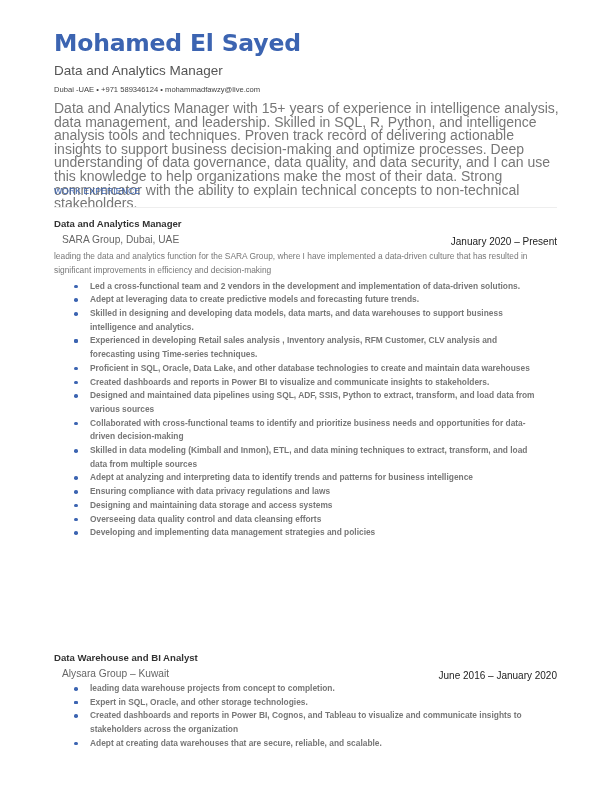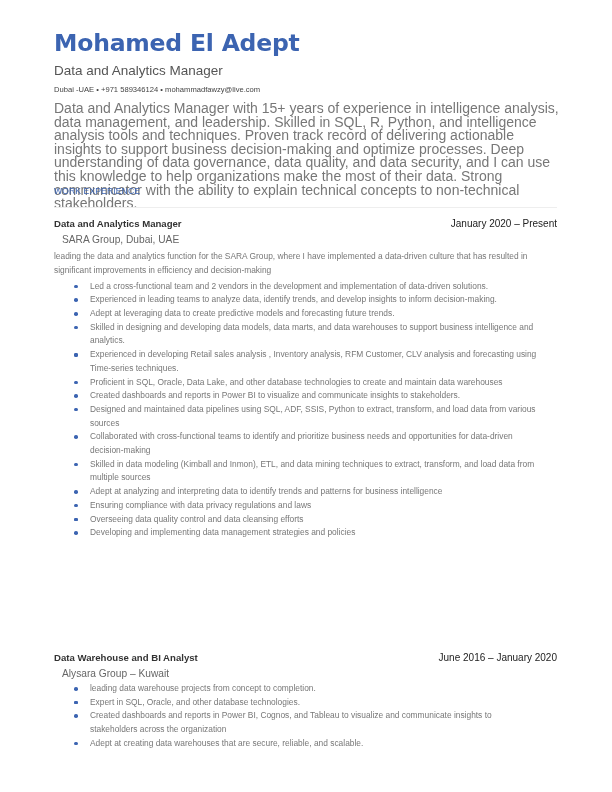--- a/index.html
+++ b/index.html
@@ -87,21 +87,21 @@
       left: 0;
       top: 0;
       font-weight: bold;
       font-size: 9.6px;
       color: #333333;
       white-space: nowrap;
     }
     .dates {
       position: absolute;
       right: 0;
-      top: 0;
+      top: 18px;
       font-size: 10px;
       color: #222222;
       white-space: nowrap;
     }
     .company {
       font-size: 10.2px;
       color: #666666;
       margin-top: 1px;
       white-space: nowrap;
       line-height: 13px;
@@ -110,20 +110,21 @@
     .job-desc {
       font-size: 8.4px;
       line-height: 13.8px;
       color: #777777;
       margin-top: 4px;
       width: 500px;
     }
     .bullets {
       list-style: none;
       margin-top: 2px;
+      font-weight: bold;
     }
     .bullets li {
       position: relative;
       padding-left: 36px;
       font-size: 8.4px;
       line-height: 13.7px;
       color: #777777;
       width: 484px;
     }
     .bullets li .dot {
@@ -138,64 +139,63 @@
     #job1 { top: 218px; }
     #job2 { top: 652px; }
     #job2 .bullets { margin-top: 2px; }
     #job2 .company { margin-top: 1px; }
   </style>
 </head>
 <body>
 
 <div class="page">
 
-  <div class="name">Mohamed El Adept</div>
+  <div class="name">Mohamed El Sayed</div>
   <div class="job-title">Data and Analytics Manager</div>
   <div class="contact">Dubai -UAE • +971 589346124 • mohammadfawzy@live.com</div>
 
   <p class="summary">Data and Analytics Manager with 15+ years of experience in intelligence analysis, data management, and leadership. Skilled in SQL, R, Python, and intelligence analysis tools and techniques. Proven track record of delivering actionable insights to support business decision-making and optimize processes. Deep understanding of data governance, data quality, and data security, and I can use this knowledge to help organizations make the most of their data. Strong communicator with the ability to explain technical concepts to non-technical stakeholders.</p>
 
   <div class="section-heading">WORK EXPERIENCE</div>
   <div class="section-rule"></div>
 
   <div class="job" id="job1">
     <div class="job-header">
       <span class="role">Data and Analytics Manager</span>
       <span class="dates">January 2020 – Present</span>
     </div>
     <div class="company">SARA Group, Dubai, UAE</div>
     <p class="job-desc">leading the data and analytics function for the SARA Group, where I have implemented a data-driven culture that has resulted in significant improvements in efficiency and decision-making</p>
     <ul class="bullets">
       <li><span class="dot"></span><span>Led a cross-functional team and 2 vendors in the development and implementation of data-driven solutions.</span></li>
-      <li><span class="dot"></span><span>Experienced in leading teams to analyze data, identify trends, and develop insights to inform decision-making.</span></li>
       <li><span class="dot"></span><span>Adept at leveraging data to create predictive models and forecasting future trends.</span></li>
       <li><span class="dot"></span><span>Skilled in designing and developing data models, data marts, and data warehouses to support business intelligence and analytics.</span></li>
       <li><span class="dot"></span></li>
       <li><span class="dot"></span><span>Experienced in developing Retail sales analysis , Inventory analysis, RFM Customer, CLV analysis and forecasting using Time-series techniques.</span></li>
       <li><span class="dot"></span><span>Proficient in SQL, Oracle, Data Lake, and other database technologies to create and maintain data warehouses</span></li>
       <li><span class="dot"></span><span>Created dashboards and reports in Power BI to visualize and communicate insights to stakeholders.</span></li>
       <li><span class="dot"></span><span>Designed and maintained data pipelines using SQL, ADF, SSIS, Python to extract, transform, and load data from various sources</span></li>
       <li><span class="dot"></span><span>Collaborated with cross-functional teams to identify and prioritize business needs and opportunities for data-driven decision-making</span></li>
       <li><span class="dot"></span><span>Skilled in data modeling (Kimball and Inmon), ETL, and data mining techniques to extract, transform, and load data from multiple sources</span></li>
       <li><span class="dot"></span><span>Adept at analyzing and interpreting data to identify trends and patterns for business intelligence</span></li>
       <li><span class="dot"></span><span>Ensuring compliance with data privacy regulations and laws</span></li>
-      <li><span class="dot"></span></li>
+      <li><span class="dot"></span><span>Designing and maintaining data storage and access systems</span></li>
       <li><span class="dot"></span><span>Overseeing data quality control and data cleansing efforts</span></li>
       <li><span class="dot"></span><span>Developing and implementing data management strategies and policies</span></li>
     </ul>
   </div>
 
   <div class="job" id="job2">
     <div class="job-header">
       <span class="role">Data Warehouse and BI Analyst</span>
       <span class="dates">June 2016 – January 2020</span>
     </div>
     <div class="company">Alysara Group – Kuwait</div>
     <ul class="bullets">
       <li><span class="dot"></span><span>leading data warehouse projects from concept to completion.</span></li>
       <li><span class="dot"></span></li>
-      <li><span class="dot"></span><span>Expert in SQL, Oracle, and other database technologies.</span></li>
+      <li><span class="dot"></span><span>Expert in SQL, Oracle, and other storage technologies.</span></li>
       <li><span class="dot"></span><span>Created dashboards and reports in Power BI, Cognos, and Tableau to visualize and communicate insights to stakeholders across the organization</span></li>
       <li><span class="dot"></span><span>Adept at creating data warehouses that are secure, reliable, and scalable.</span></li>
     </ul>
   </div>
 
 </div>
 
 </body></html>

